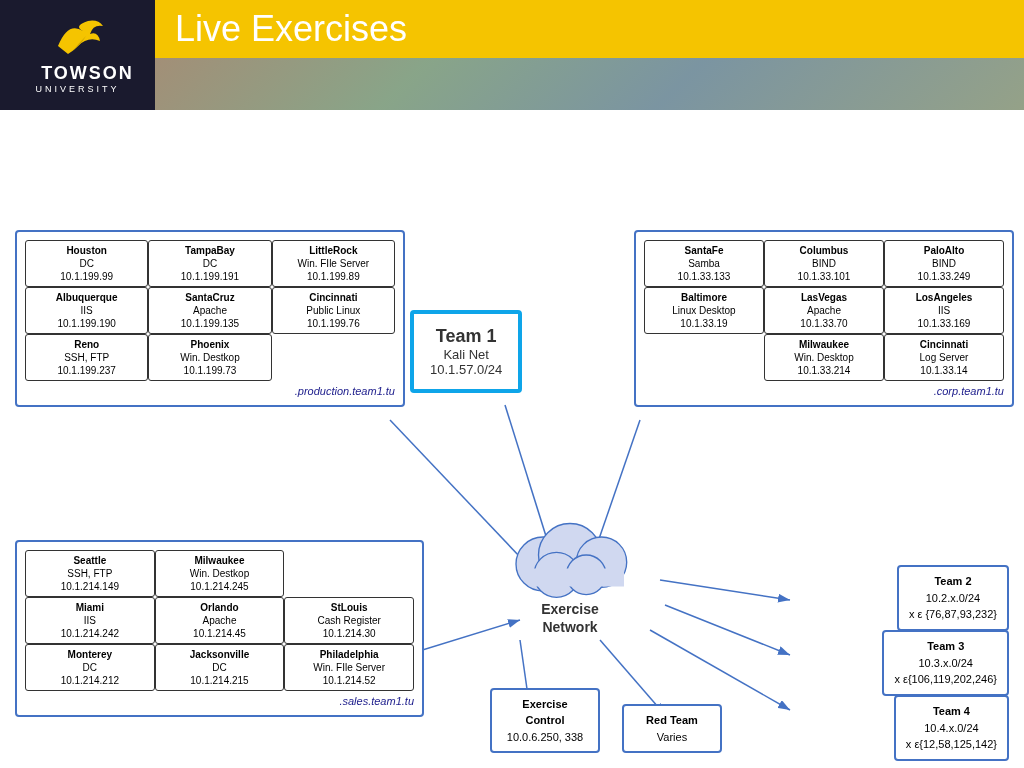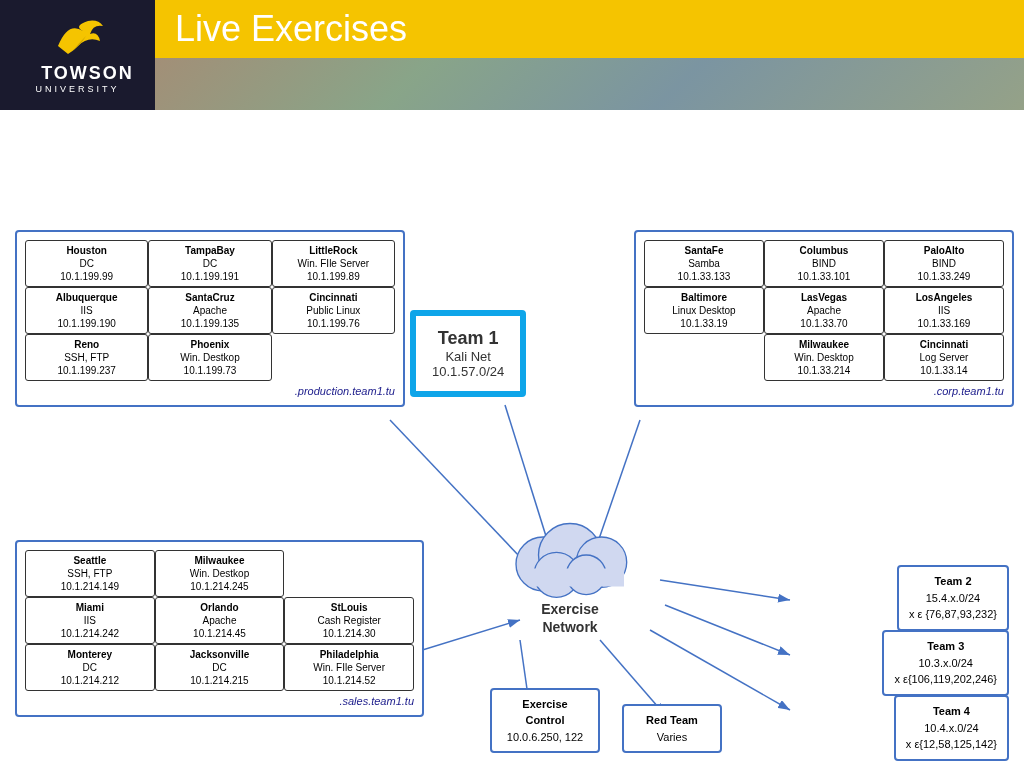--- a/index.html
+++ b/index.html
@@ -32,21 +32,21 @@
 
     
     .corp-box { right: 10px; top: 120px; width: 380px; }
     .corp-box .server-grid { grid-template-columns: repeat(3, 1fr); }
 
     
     .sales-box { left: 15px; top: 430px; width: 409px; }
     .sales-box .server-grid { grid-template-columns: repeat(3, 1fr); }
 
     
-    .kali-box { position: absolute; left: 410px; top: 200px; border: 6px solid #0ea5e9; border-radius: 4px; padding: 12px 16px; text-align: center; background: #fff; }
+    .kali-box { position: absolute; left: 410px; top: 200px; border: 4px solid #0ea5e9; border-radius: 4px; padding: 12px 16px; text-align: center; background: #fff; }
     .kali-title { font-size: 18px; color: #333; font-weight: bold; }
     .kali-sub { font-size: 13px; color: #333; }
 
     
     .cloud-area { position: absolute; left: 470px; top: 400px; width: 200px; height: 130px; }
     .cloud-label { text-align: center; font-size: 14px; color: #333; font-weight: bold; line-height: 1.3; }
 
     
     .team-box { position: absolute; border: 2px solid #4472C4; border-radius: 4px; padding: 6px 10px; background: #fff; text-align: center; font-size: 11px; line-height: 1.5; }
 
@@ -174,39 +174,39 @@
       </g>
     </svg>
     <div class="cloud-label">
       <span>Exercise</span><br>
       <span>Network</span>
     </div>
   </div>
 
   <div class="team-box" style="right: 15px; top: 455px; margin-left: 36px;">
     <div style="font-weight:bold;">Team 2</div>
-    <div>15.4.x.0/24</div>
+    <div>10.2.x.0/24</div>
     <div>x ε {76,87,93,232}</div>
   </div>
 
   <div class="team-box" style="right: 15px; top: 520px;">
     <div style="font-weight:bold;">Team 3</div>
     <div>10.3.x.0/24</div>
     <div>x ε{106,119,202,246}</div>
   </div>
 
   <div class="team-box" style="right: 15px; top: 585px;">
     <div style="font-weight:bold;">Team 4</div>
     <div>10.4.x.0/24</div>
     <div>x ε{12,58,125,142}</div>
   </div>
 
   <div class="bottom-box" style="left: 490px; bottom: 15px; width: 110px;">
     <div style="font-weight:bold;">Exercise<br>Control</div>
-    <div>10.0.6.250, 122</div>
+    <div>10.0.6.250, 338</div>
   </div>
 
   <div class="bottom-box" style="left: 622px; bottom: 15px; width: 100px;">
     <div style="font-weight:bold;">Red Team</div>
     <div>Varies</div>
   </div>
 
 </div>
 
 </body></html>

